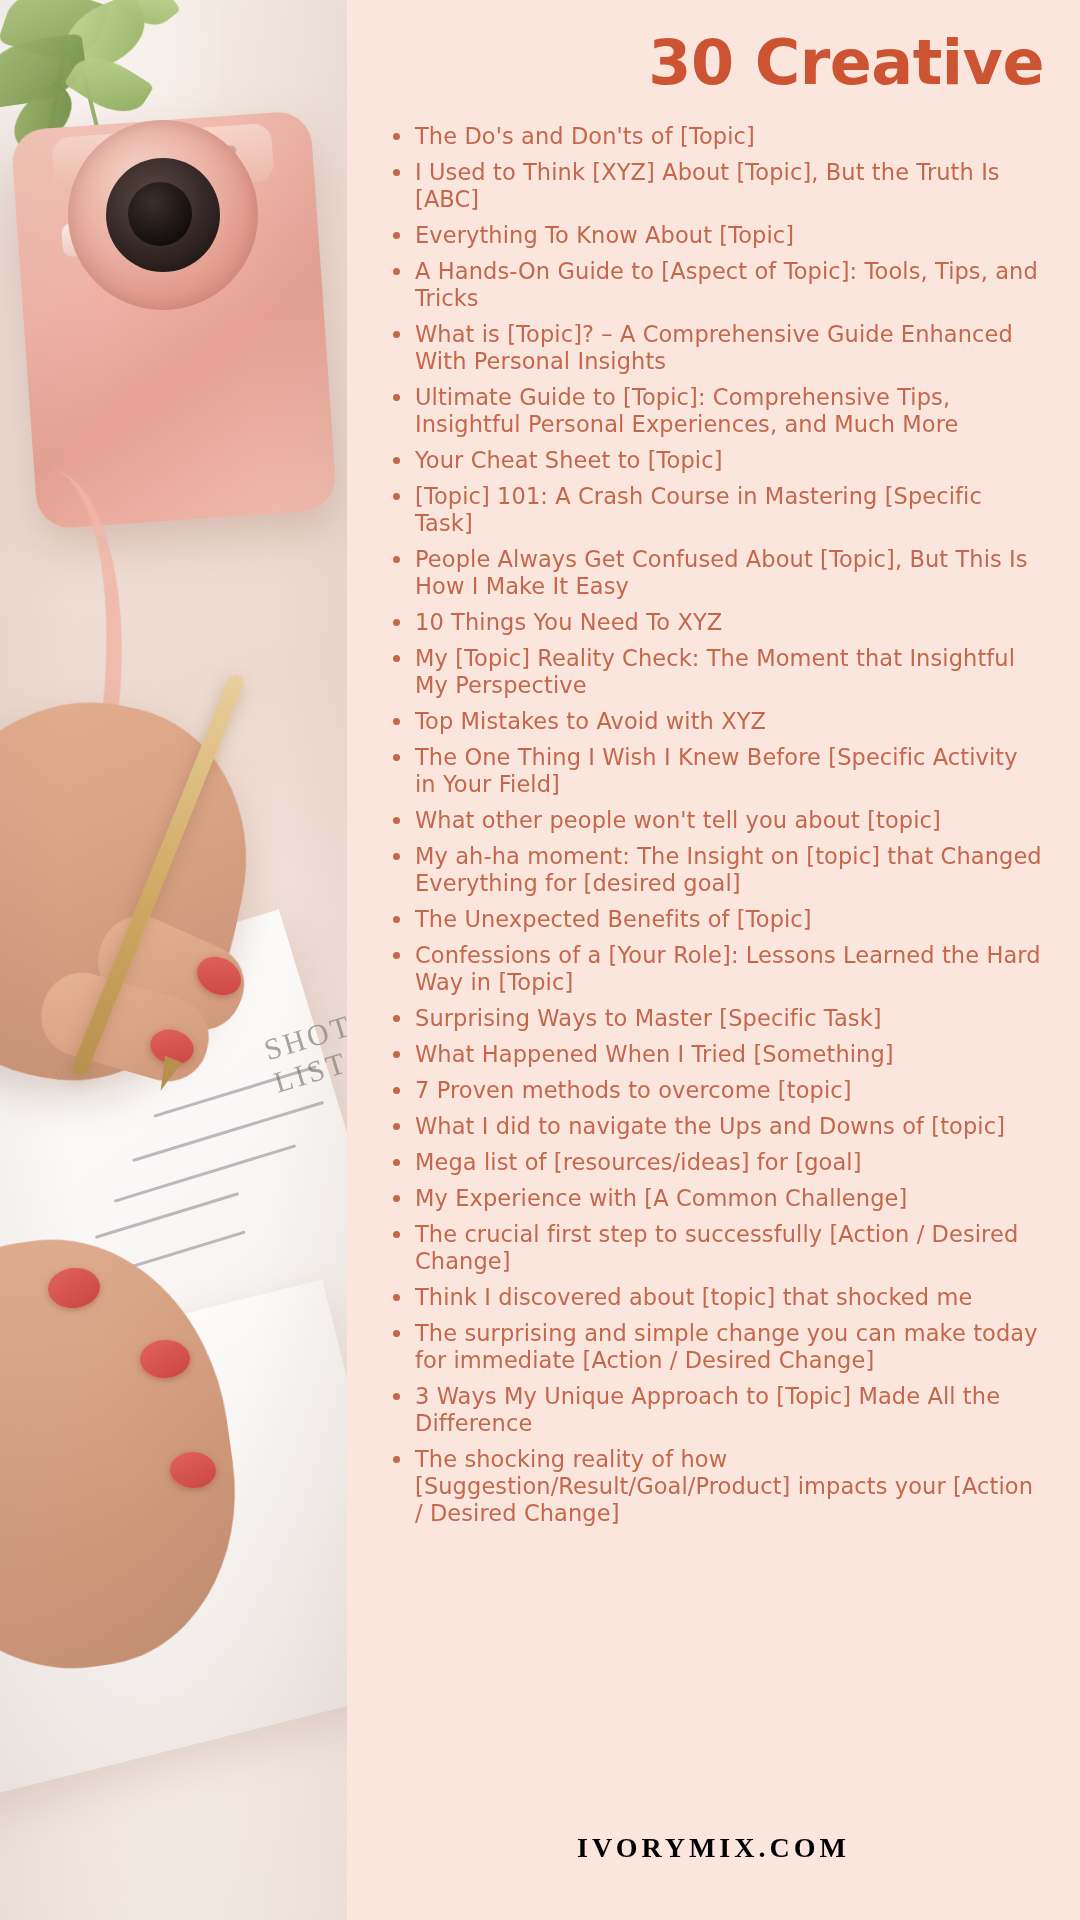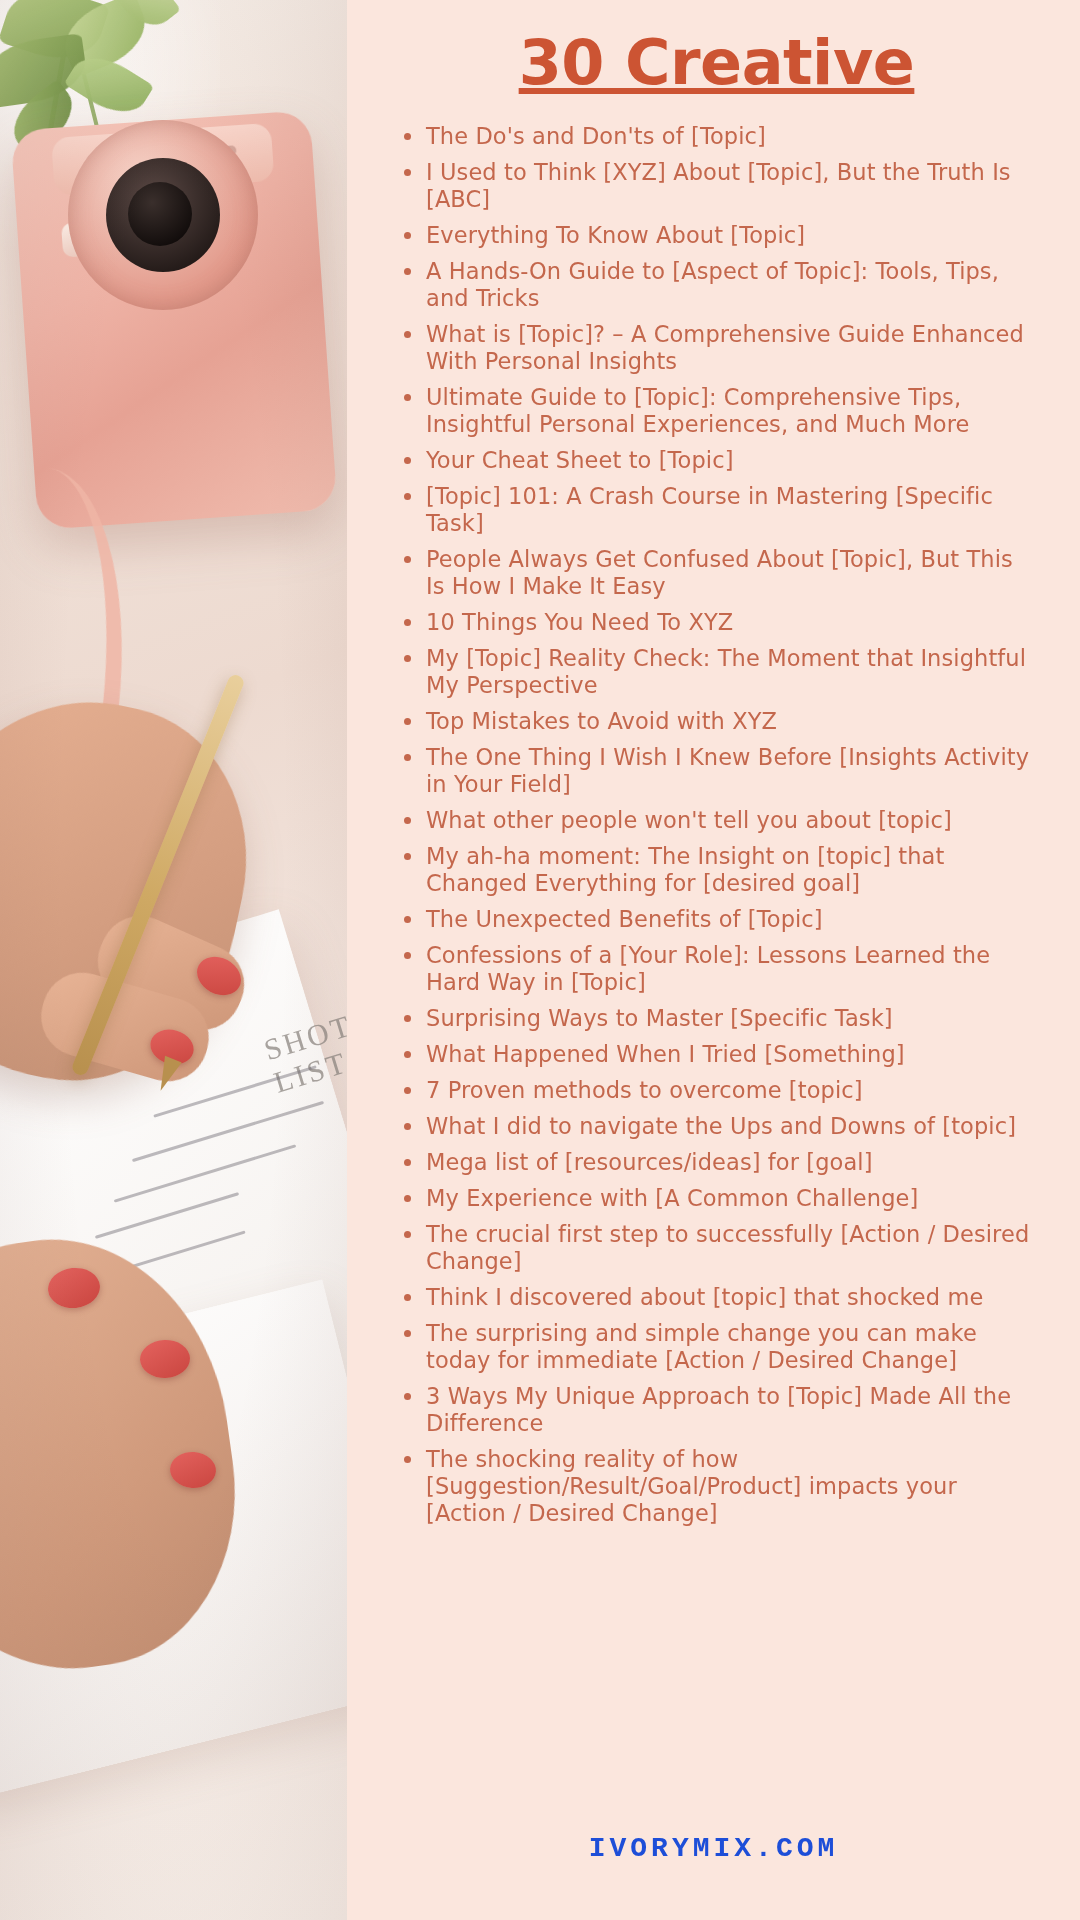--- a/index.html
+++ b/index.html
@@ -259,27 +259,26 @@
     box-sizing: border-box;
   }
   .title {
     font-family: "DejaVu Sans", sans-serif;
     font-weight: bold;
     color: #CC5433;
     font-size: 62px;
     line-height: 1.08;
     letter-spacing: -0.5px;
     margin: 8px 0 26px 0;
-    text-align: center;
-    text-decoration: underline;
+    text-align: right;
   }
   .title .line { display: block; }
   ul.ideas {
     list-style: none;
-    margin: 11px;
+    margin: 0;
     padding: 0;
   }
   ul.ideas li {
     position: relative;
     color: #C4674C;
     font-family: "DejaVu Sans", sans-serif;
     font-size: 22.5px;
     line-height: 1.20;
     padding-left: 26px;
     margin-bottom: 9px;
@@ -294,22 +293,22 @@
     height: 7px;
     border-radius: 50%;
     background: #C4674C;
   }
   .footer {
     position: absolute;
     left: 0;
     right: 0;
     bottom: 56px;
     text-align: center;
-    color: #1d4ed8;
-    font-family: Liberation Mono, monospace;
+    color: #000000;
+    font-family: Liberation Serif, serif;
     font-weight: bold;
     font-size: 28px;
     letter-spacing: 4px;
   }
 </style>
 </head>
 <body>
 
 <div class="poster">
 
@@ -372,21 +371,21 @@
       <li>Everything To Know About [Topic]</li>
       <li>A Hands-On Guide to [Aspect of Topic]: Tools, Tips, and Tricks</li>
       <li>What is [Topic]? – A Comprehensive Guide Enhanced With Personal Insights</li>
       <li>Ultimate Guide to [Topic]: Comprehensive Tips, Insightful Personal Experiences, and Much More</li>
       <li>Your Cheat Sheet to [Topic]</li>
       <li>[Topic] 101: A Crash Course in Mastering [Specific Task]</li>
       <li>People Always Get Confused About [Topic], But This Is How I Make It Easy</li>
       <li>10 Things You Need To XYZ</li>
       <li>My [Topic] Reality Check: The Moment that Insightful My Perspective</li>
       <li>Top Mistakes to Avoid with XYZ</li>
-      <li>The One Thing I Wish I Knew Before [Insights Activity in Your Field]</li>
+      <li>The One Thing I Wish I Knew Before [Specific Activity in Your Field]</li>
       <li>What other people won't tell you about [topic]</li>
       <li>My ah-ha moment: The Insight on [topic] that Changed Everything for [desired goal]</li>
       <li>The Unexpected Benefits of [Topic]</li>
       <li>Confessions of a [Your Role]: Lessons Learned the Hard Way in [Topic]</li>
       <li>Surprising Ways to Master [Specific Task]</li>
       <li>What Happened When I Tried [Something]</li>
       <li>7 Proven methods to overcome [topic]</li>
       <li>What I did to navigate the Ups and Downs of [topic]</li>
       <li>Mega list of [resources/ideas] for [goal]</li>
       <li>My Experience with [A Common Challenge]</li>

